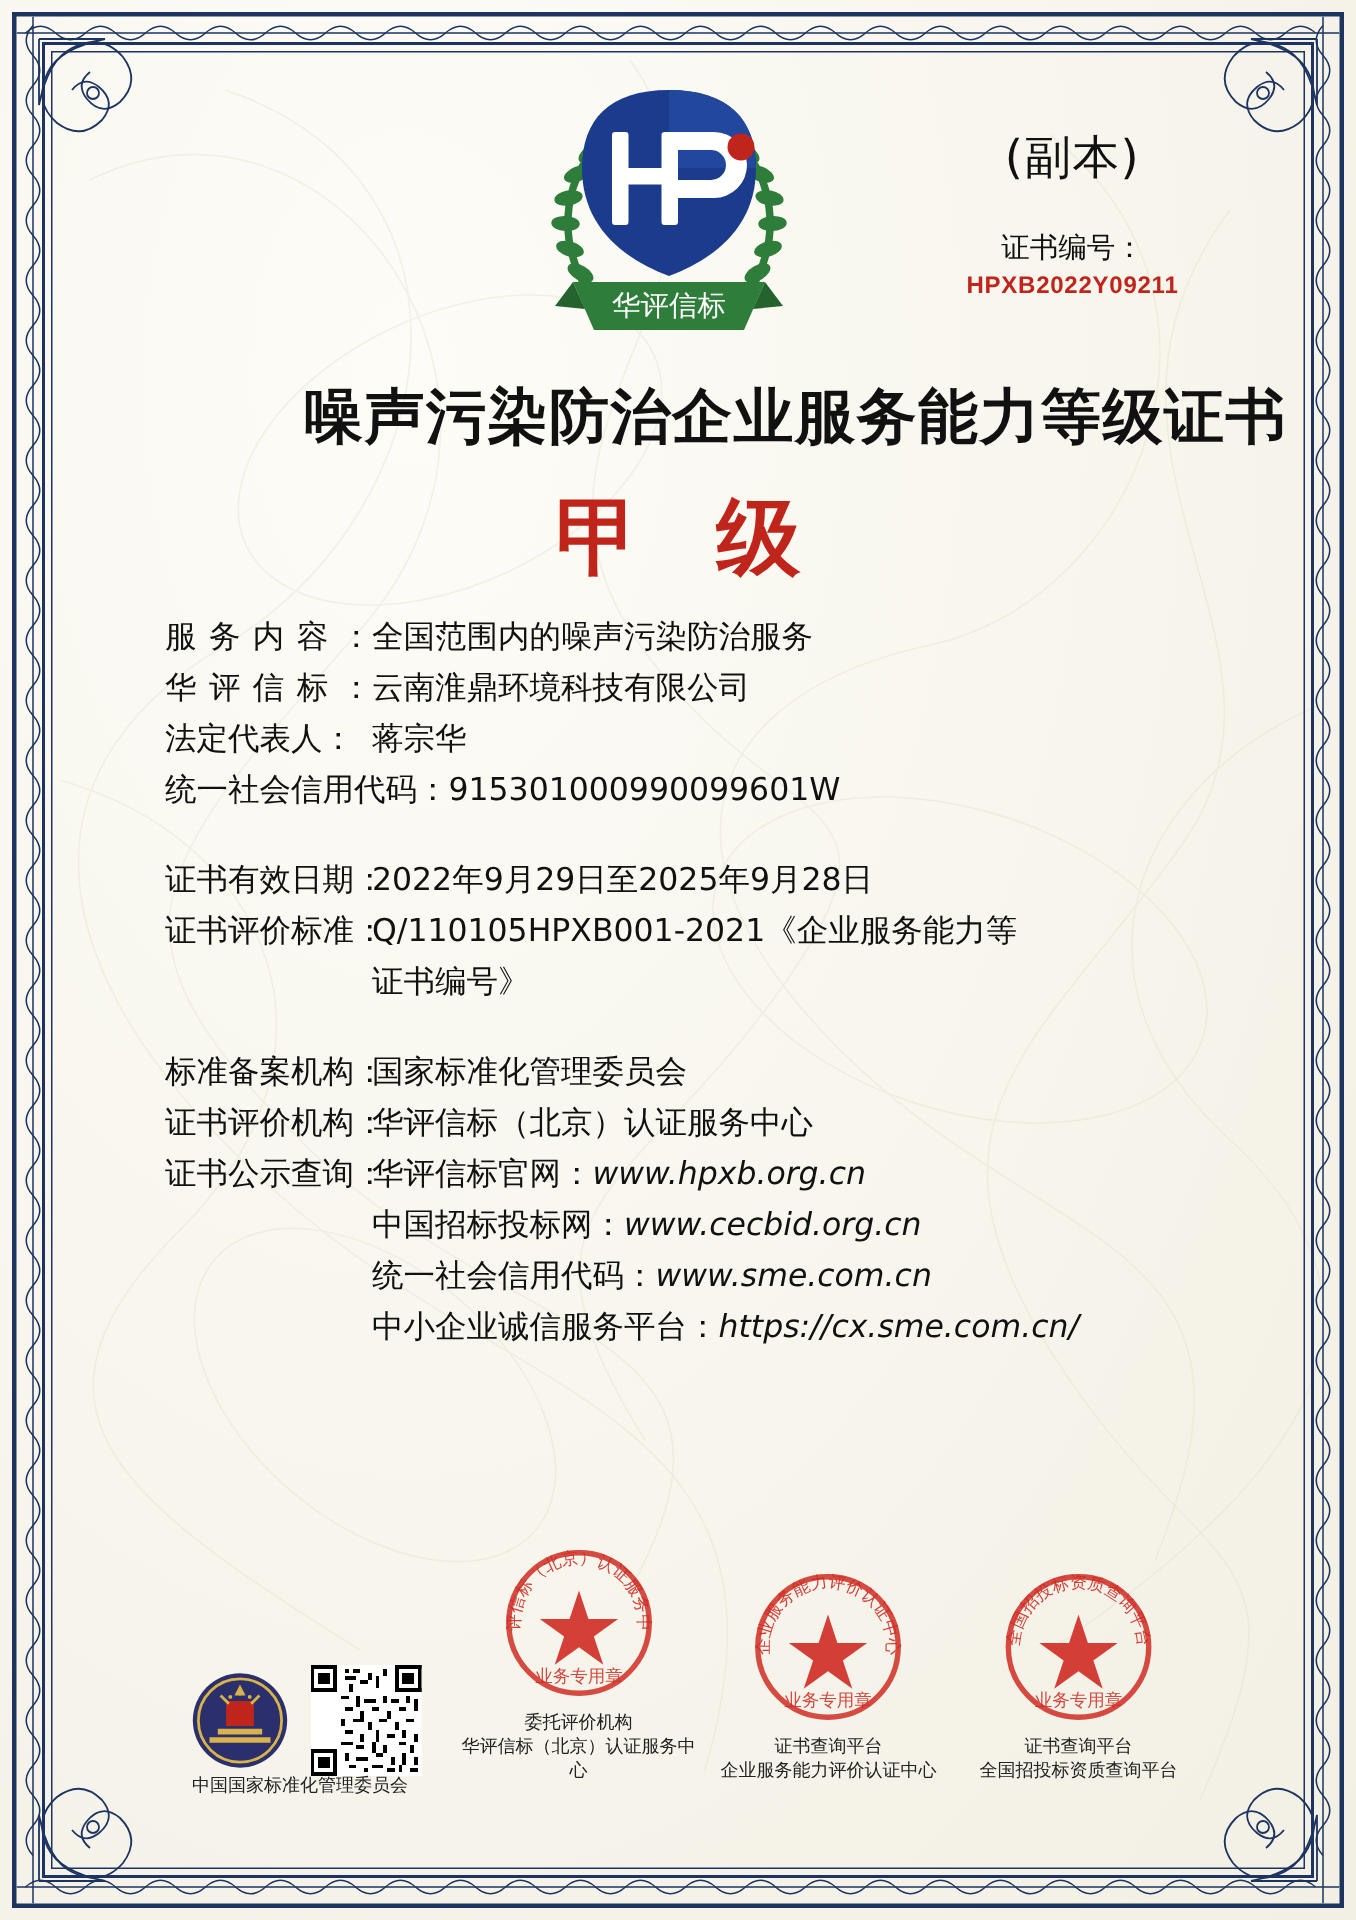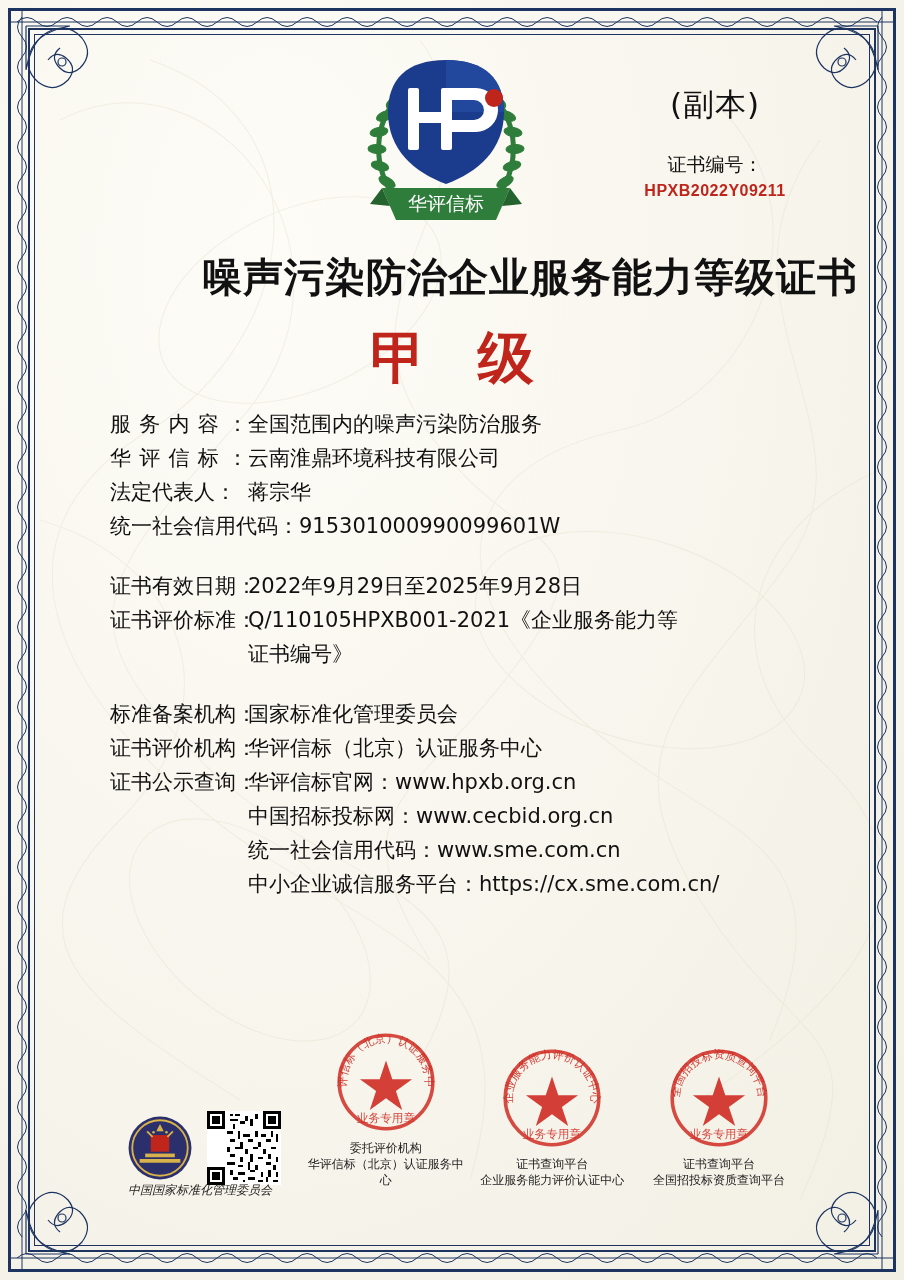--- a/index.html
+++ b/index.html
@@ -159,21 +159,21 @@
     display: inline-block;
     width: 138px;
     text-align: justify;
     text-align-last: justify;
   }
   .k.w5 { display: inline-block; width: 138px; }
   .k.w6 { display: inline-block; width: 138px; }
   .indent-cont {
     margin-left: 138px;
   }
-  .link { color: #111; }
+  .link { color: #111; font-style: italic; }
 
   
   .footer {
     position: absolute;
     left: 20px;
     right: 20px;
     bottom: 36px;
     height: 170px;
   }
   .footer-inner {
@@ -190,21 +190,21 @@
     margin-top: 4px;
     font-size: 12px;
     color: #222;
     line-height: 1.35;
     font-family: "DejaVu Sans", sans-serif;
   }
   .foot-item .caption .c2 { display: block; }
   .emblem-small { height: 74px; }
   .qr { height: 74px; width: 74px; }
   .seal { height: 108px; width: 108px; margin: 0 auto; display: block; }
-  .nat-item { width: 200px; display: flex; align-items: flex-end; gap: 10px; justify-content: center; font-style: italic;}
+  .nat-item { width: 200px; display: flex; align-items: flex-end; gap: 10px; justify-content: center;}
   .nat-item .stack { text-align: center; }
 </style>
 </head>
 <body>
 
 <div class="cert-page">
 
   <svg class="watermark" viewBox="0 0 904 1280" preserveAspectRatio="none">
     <defs>
       <linearGradient id="wmg" x1="0" y1="0" x2="1" y2="1">

